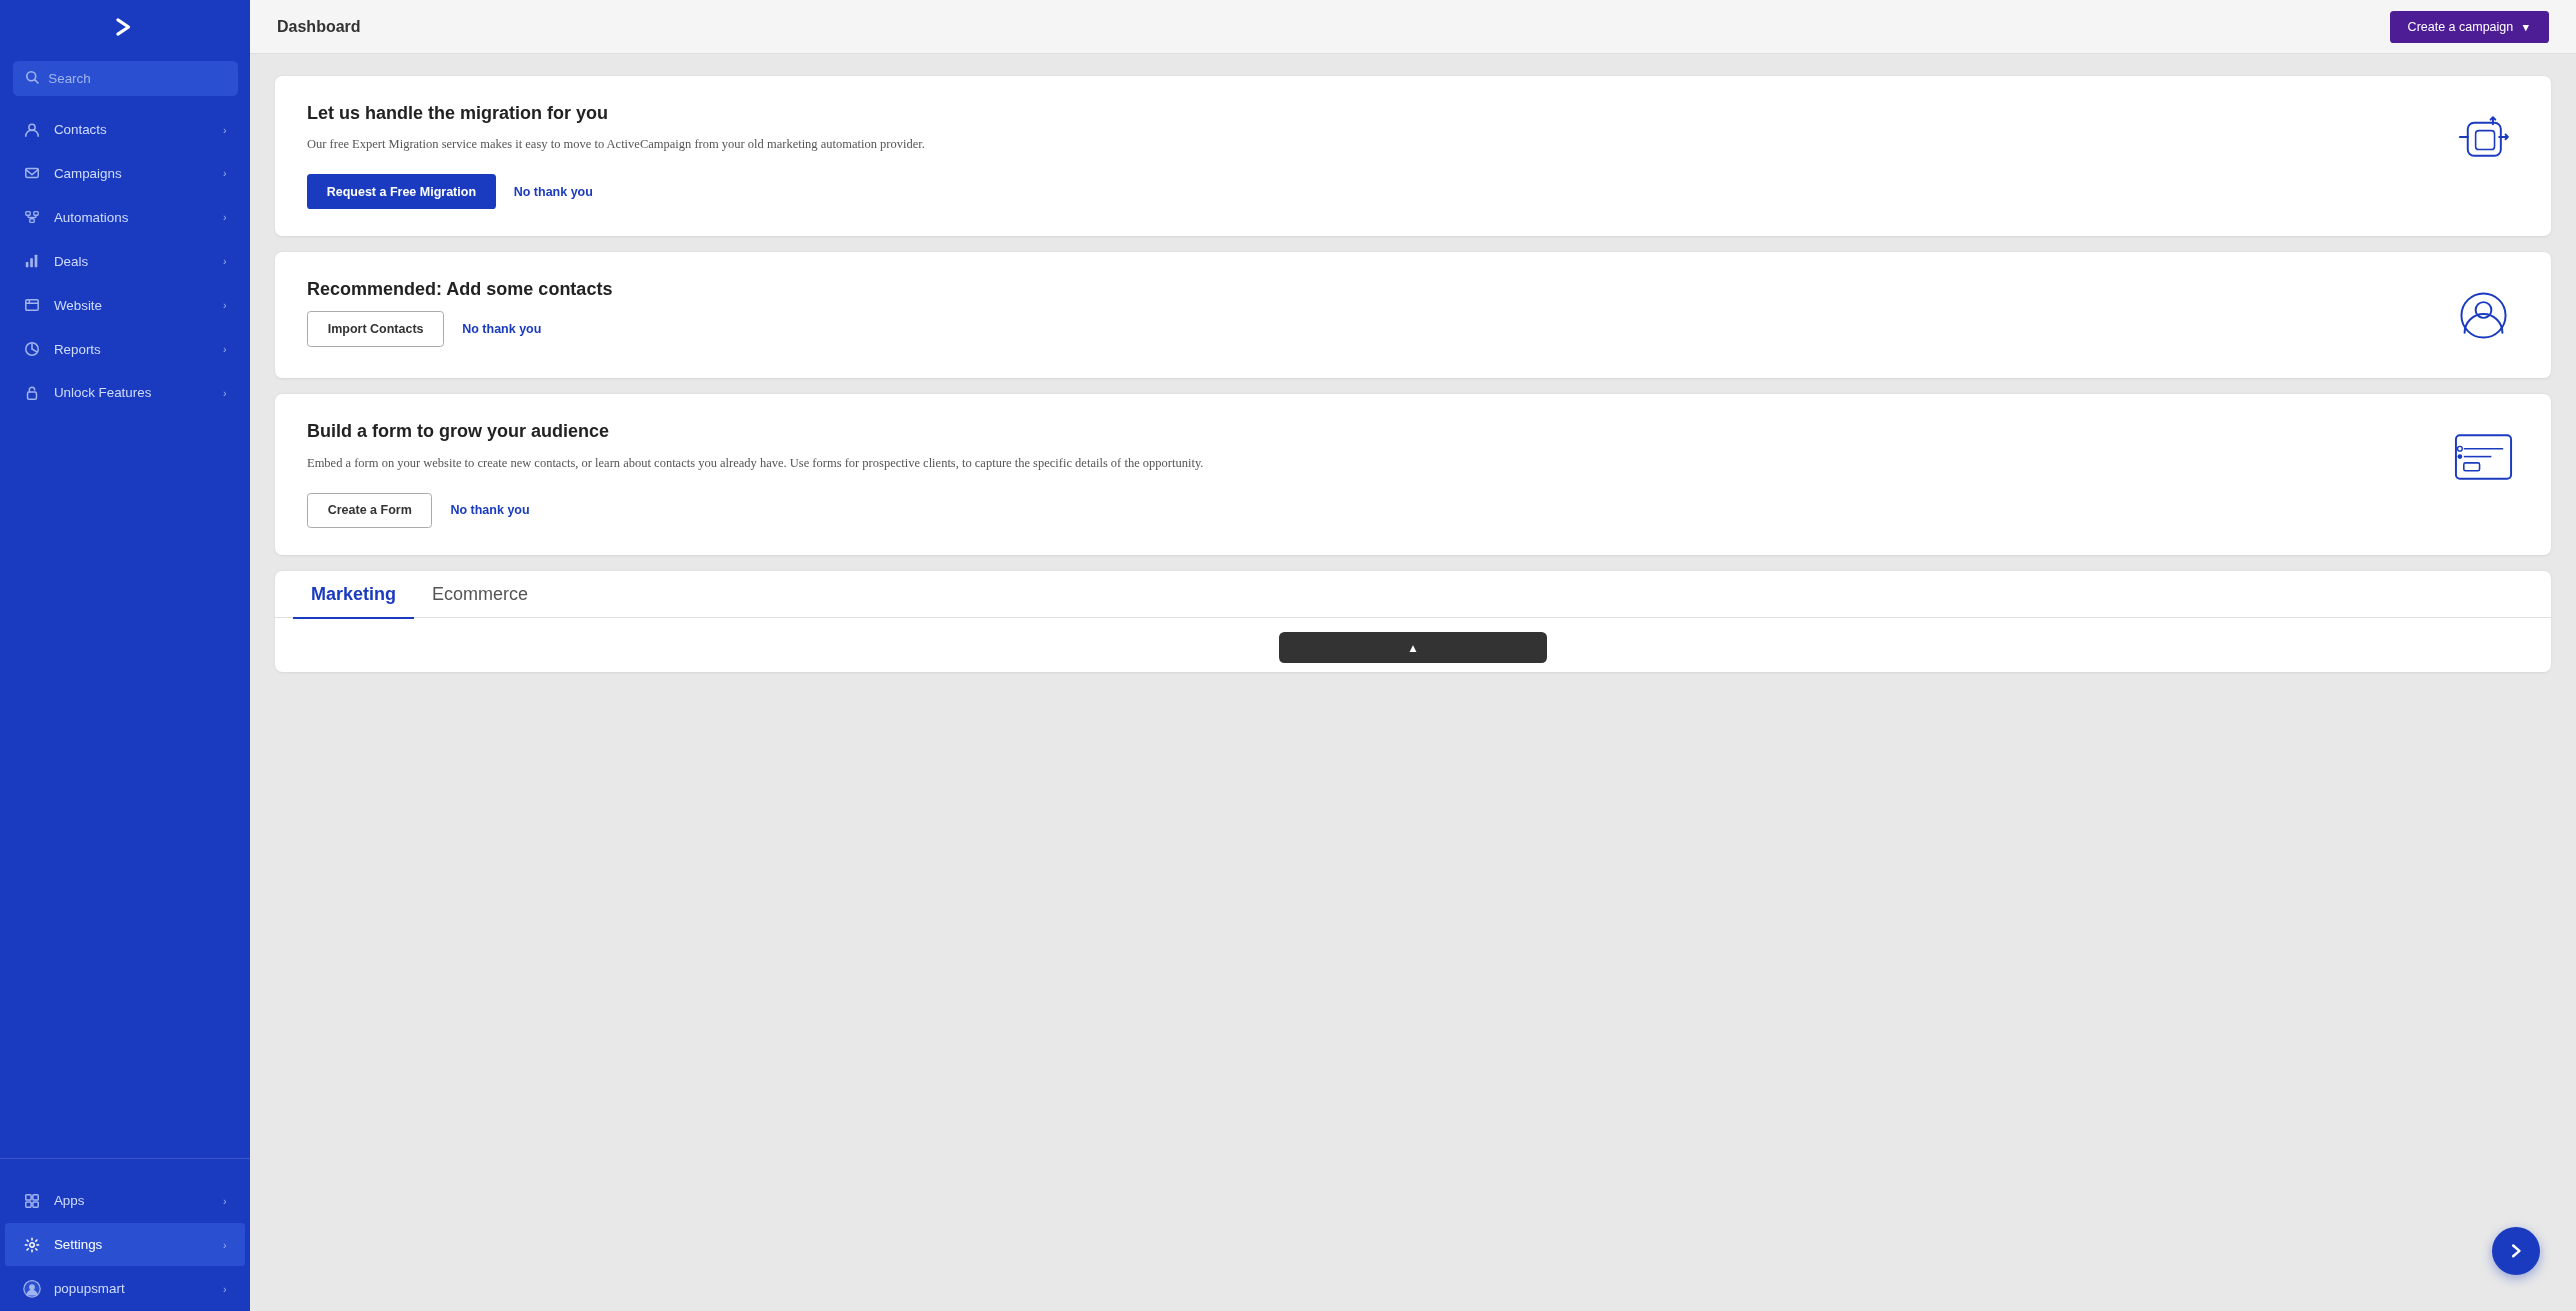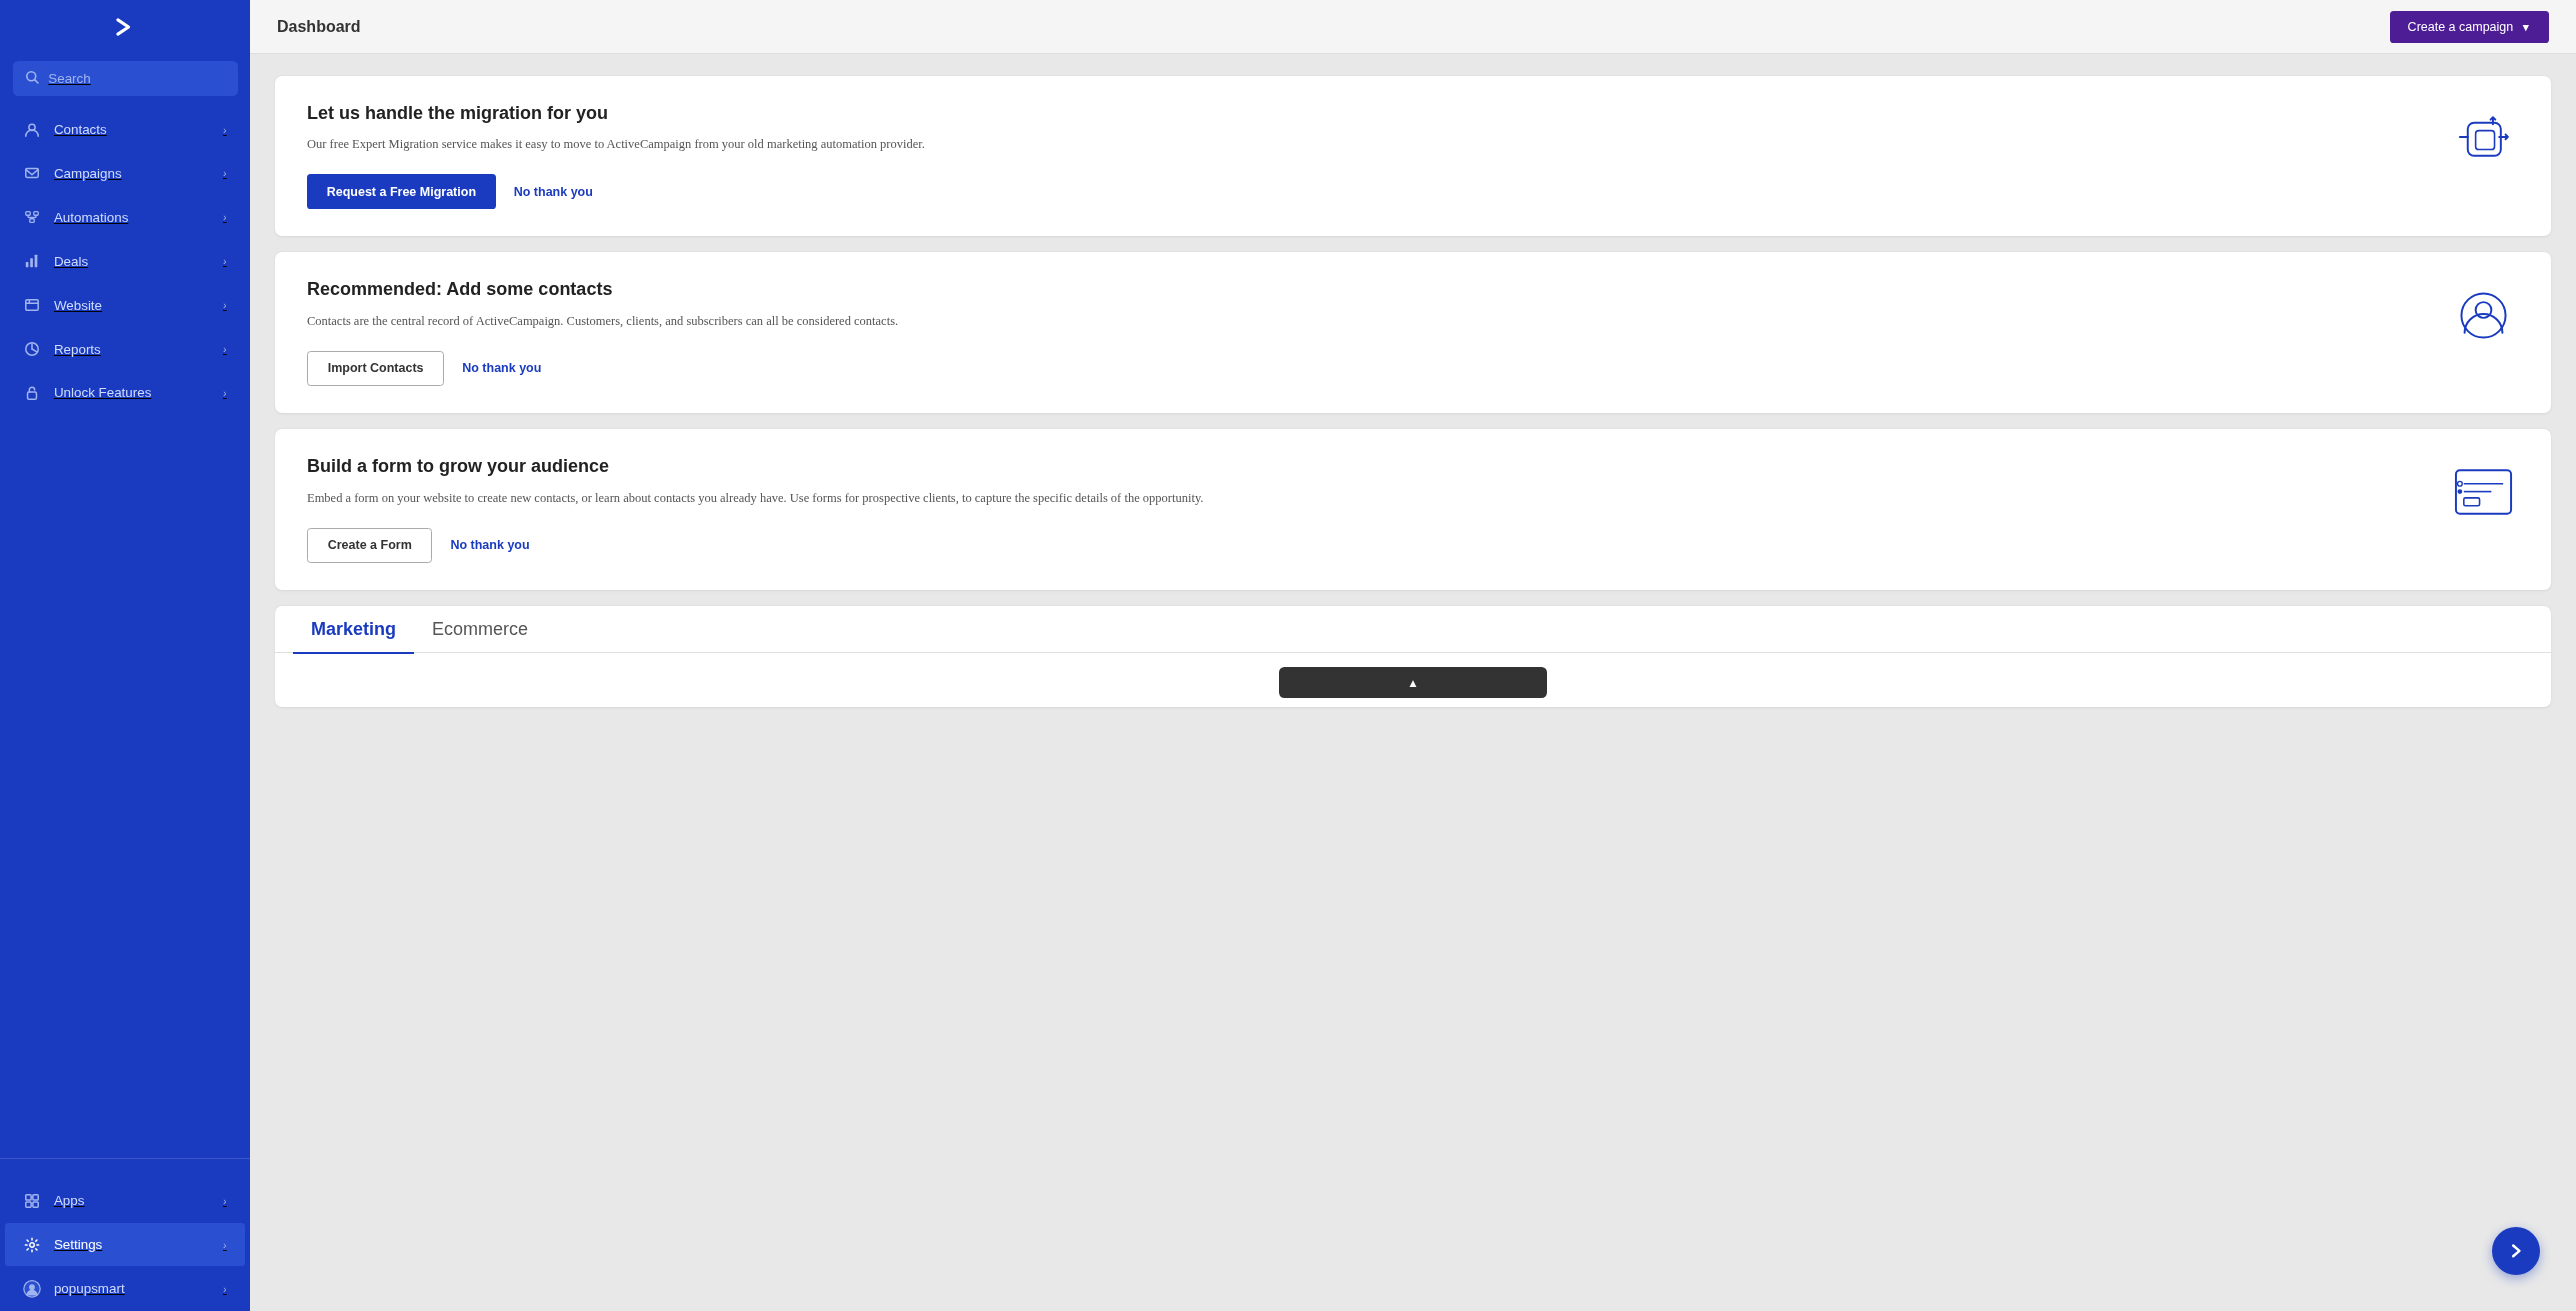--- a/index.html
+++ b/index.html
@@ -8,21 +8,20 @@
     
     .sidebar {
       width: 250px;
       min-width: 250px;
       background: #1a3bbf;
       display: flex;
       flex-direction: column;
       height: 100vh;
       position: relative;
       z-index: 10;
-      text-decoration: underline;
     }
     .sidebar-logo {
       display: flex;
       align-items: center;
       justify-content: center;
       padding: 18px 0;
       height: 54px;
     }
     .sidebar-logo svg {
       width: 32px;
@@ -456,21 +455,20 @@
           <path d="M68 35 L71 38 L68 41" stroke="#1a3bbf" stroke-width="2.5" stroke-linecap="round" stroke-linejoin="round"></path>
           <path d="M52 22 L52 14" stroke="#1a3bbf" stroke-width="2.5" stroke-linecap="round"></path>
           <path d="M49 16 L52 13 L55 16" stroke="#1a3bbf" stroke-width="2.5" stroke-linecap="round" stroke-linejoin="round"></path>
         </svg>
       </div>
     </div>
 
     <div class="card">
       <div class="card-content">
         <div class="card-title">Recommended: Add some contacts</div>
-        <div class="card-desc">Contacts are the central record of ActiveCampaign. Customers, clients, and subscribers can all be considered contacts.</div>
         <div class="card-actions">
           <button class="btn-outline">Import Contacts</button>
           <button class="btn-link">No thank you</button>
         </div>
       </div>
       <div class="card-icon">
         <svg class="contact-icon" viewBox="0 0 80 80" fill="none" xmlns="http://www.w3.org/2000/svg">
           <circle cx="40" cy="40" r="28" stroke="#1a3bbf" stroke-width="2.5" fill="none"></circle>
           <circle cx="40" cy="33" r="10" stroke="#1a3bbf" stroke-width="2.5" fill="none"></circle>
           <path d="M16 62c0-13.255 10.745-24 24-24s24 10.745 24 24" stroke="#1a3bbf" stroke-width="2.5" stroke-linecap="round"></path>

